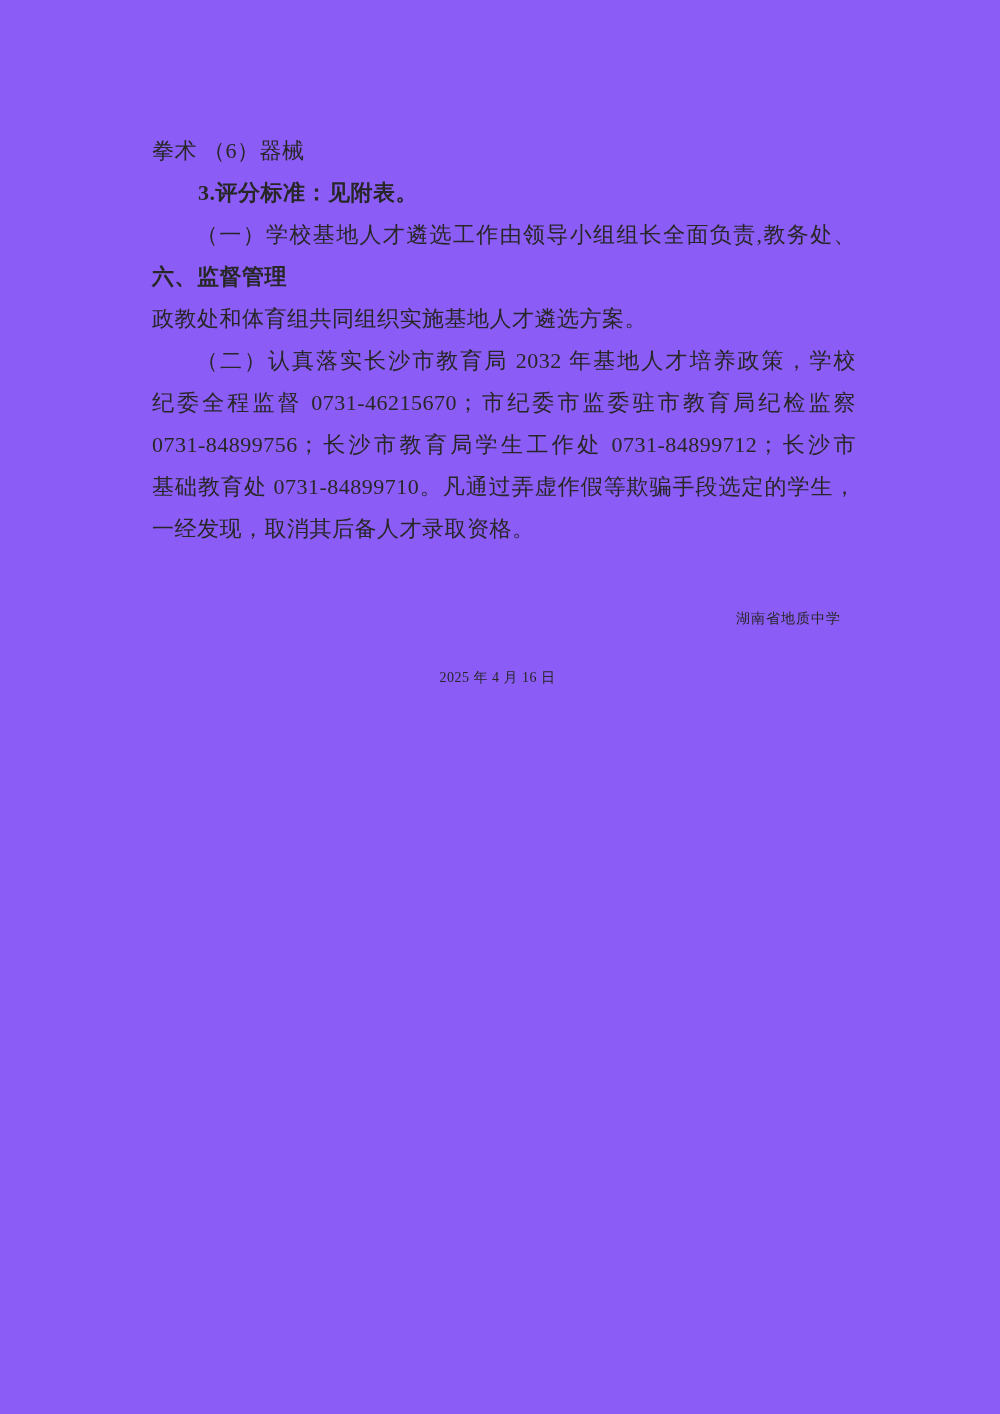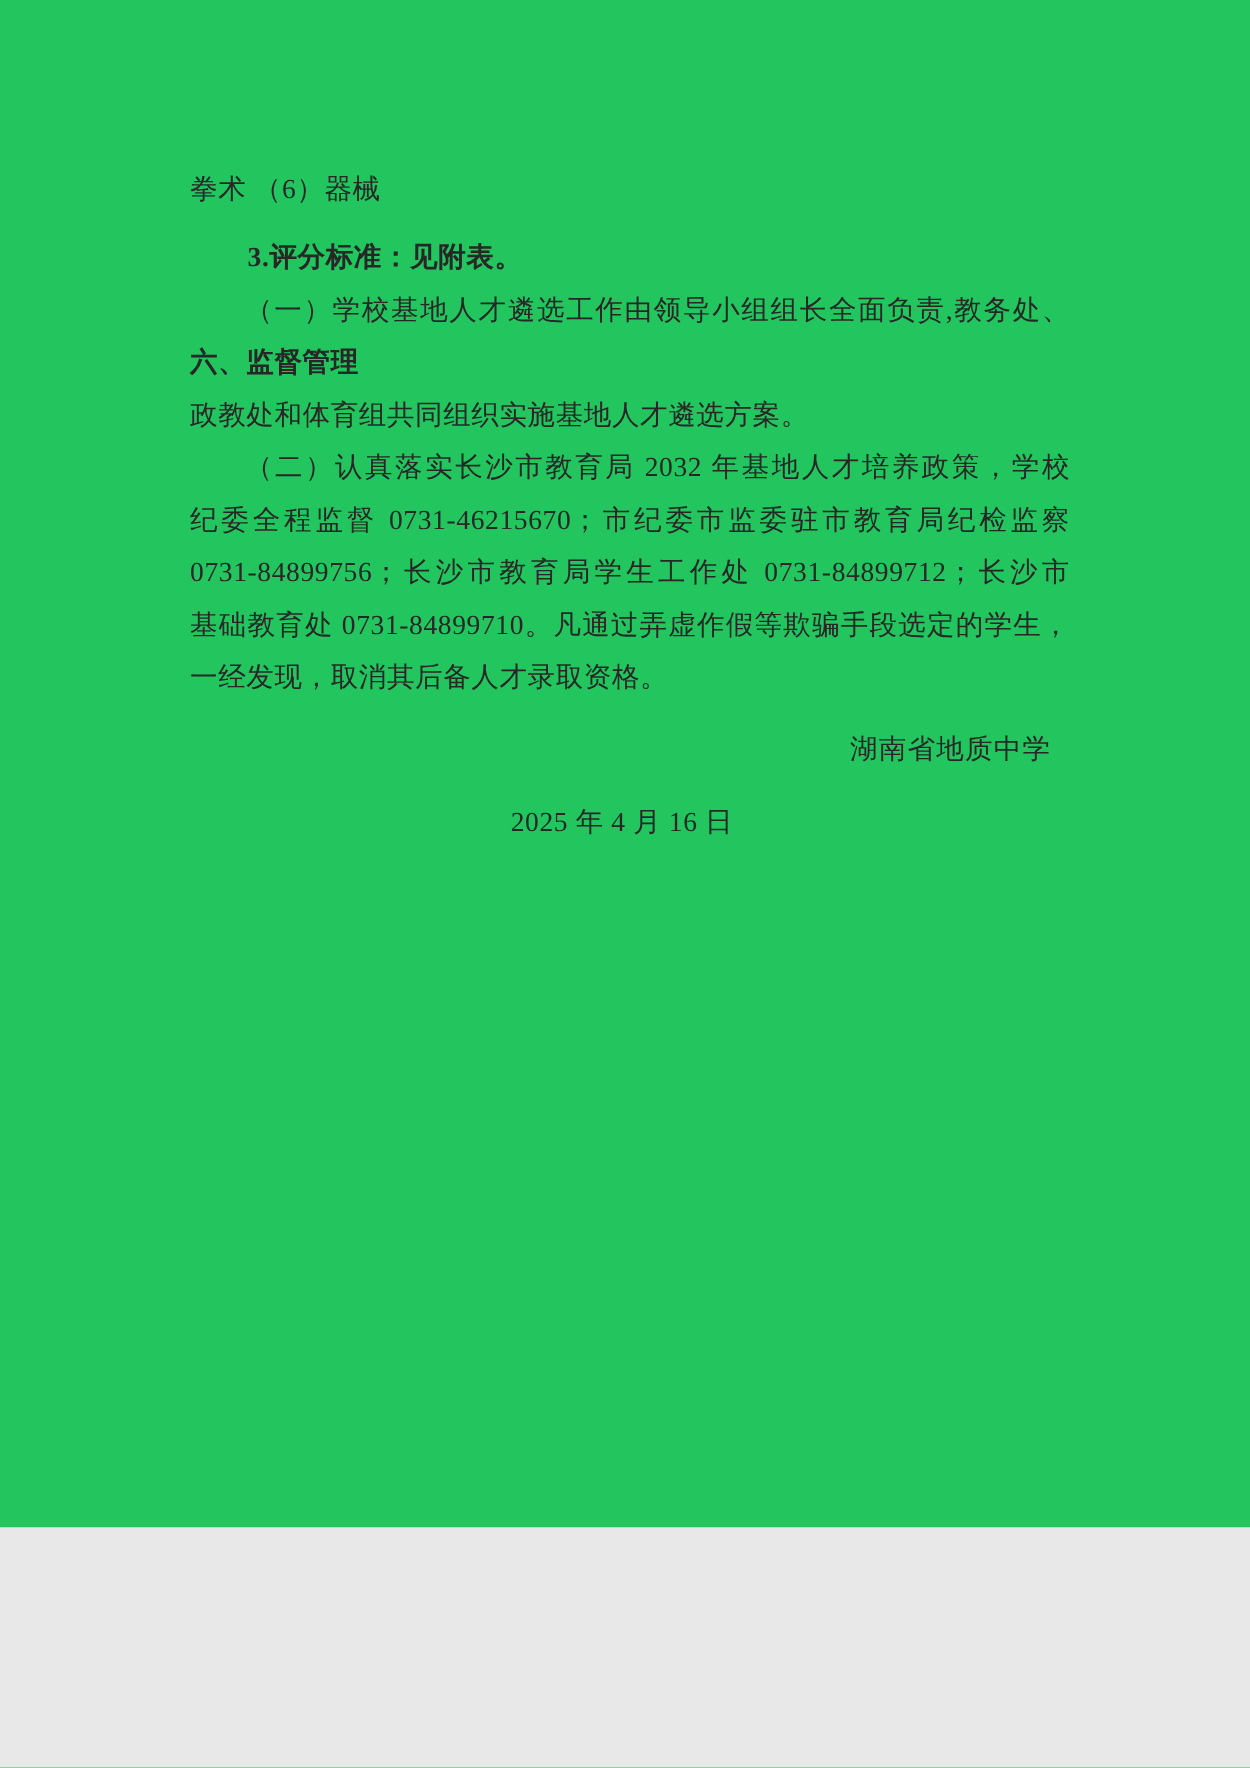--- a/index.html
+++ b/index.html
@@ -3,23 +3,23 @@
 <meta charset="utf-8">
 <style>
   html, body {
     margin: 0;
     padding: 0;
     background: #e8e8e8;
   }
   .page {
     position: relative;
     width: 1000px;
-    height: 1222px;
+    height: 1414px;
     margin: 0 auto;
-    background: #22c55e;
+    background: #8b5cf6;
     overflow: hidden;
     font-family: "Liberation Serif", "DejaVu Serif", serif;
   }
   .doc-body {
     position: absolute;
     left: 152px;
     top: 130px;
     width: 704px;
     font-size: 22px;
     line-height: 42px;
@@ -29,36 +29,35 @@
   .line {
     display: block;
     height: 42px;
     text-align: left;
   }
   .line.bold {
     font-weight: bold;
   }
   .line.indent-sm {
     padding-left: 46px;
-    margin-top: 13px;
   }
   .line.indent-para {
     padding-left: 44px;
   }
   .line.justify {
     text-align: justify;
     text-align-last: justify;
     text-justify: inter-character;
   }
   .closing {
     position: absolute;
     left: 152px;
-    top: 578px;
+    top: 598px;
     width: 704px;
-    font-size: 22px;
+    font-size: 14px;
     line-height: 42px;
     letter-spacing: 1px;
     color: #272727;
     text-align: right;
   }
   .closing .sig {
     padding-right: 15px;
   }
   .closing .date {
     margin-top: 17px;

